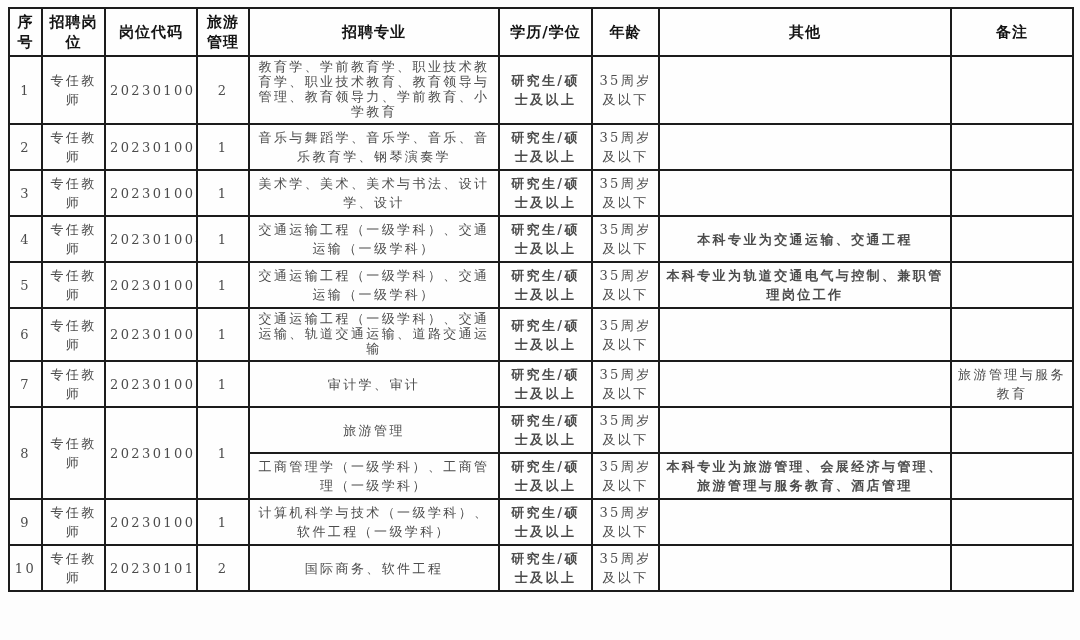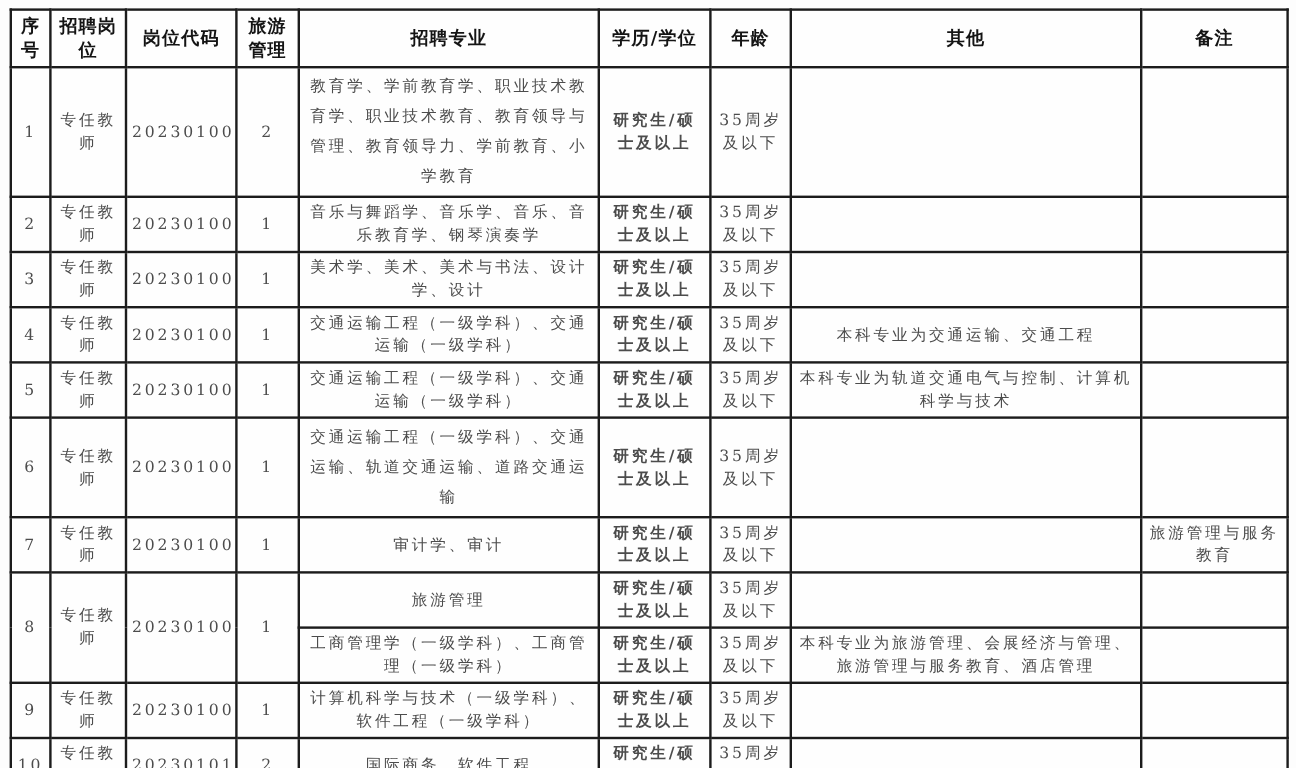--- a/index.html
+++ b/index.html
@@ -50,27 +50,28 @@
   td.col-no, td.col-count, td.col-code {
     letter-spacing: 1px;
     font-size: 13.5px;
   }
   td.col-degree { letter-spacing: 1.2px; font-weight: bold; }
   td.col-age { letter-spacing: 1.6px; }
   td.col-other {
     text-align: left;
     padding-left: 5px;
     padding-right: 5px;
+    font-weight: bold;
   }
   td.col-note {
     letter-spacing: 1.2px;
     padding-left: 3px;
     padding-right: 3px;
   }
-  tr.row-tall td.col-major { line-height: 25px; font-family: Liberation Mono, monospace; }
+  tr.row-tall td.col-major { line-height: 15px; font-family: Liberation Mono, monospace; }
 </style>
 </head>
 <body>
 
 <div class="page">
   <table class="recruit">
     <colgroup>
       <col style="width:33px">
       <col style="width:63px">
       <col style="width:92px">
@@ -140,21 +141,21 @@
           <td class="col-note"></td>
         </tr>
         <tr>
           <td class="col-no">5</td>
           <td class="col-post">专任教师</td>
           <td class="col-code">202301005</td>
           <td class="col-count">1</td>
           <td class="col-major">交通运输工程（一级学科）、交通运输（一级学科）</td>
           <td class="col-degree">研究生/硕士及以上</td>
           <td class="col-age">35周岁及以下</td>
-          <td class="col-other">本科专业为轨道交通电气与控制、计算机科学与技术</td>
+          <td class="col-other">本科专业为轨道交通电气与控制、兼职管理岗位工作</td>
           <td class="col-note"></td>
         </tr>
         <tr class="row-tall">
           <td class="col-no">6</td>
           <td class="col-post">专任教师</td>
           <td class="col-code">202301006</td>
           <td class="col-count">1</td>
           <td class="col-major">交通运输工程（一级学科）、交通运输、轨道交通运输、道路交通运输</td>
           <td class="col-degree">研究生/硕士及以上</td>
           <td class="col-age">35周岁及以下</td>

